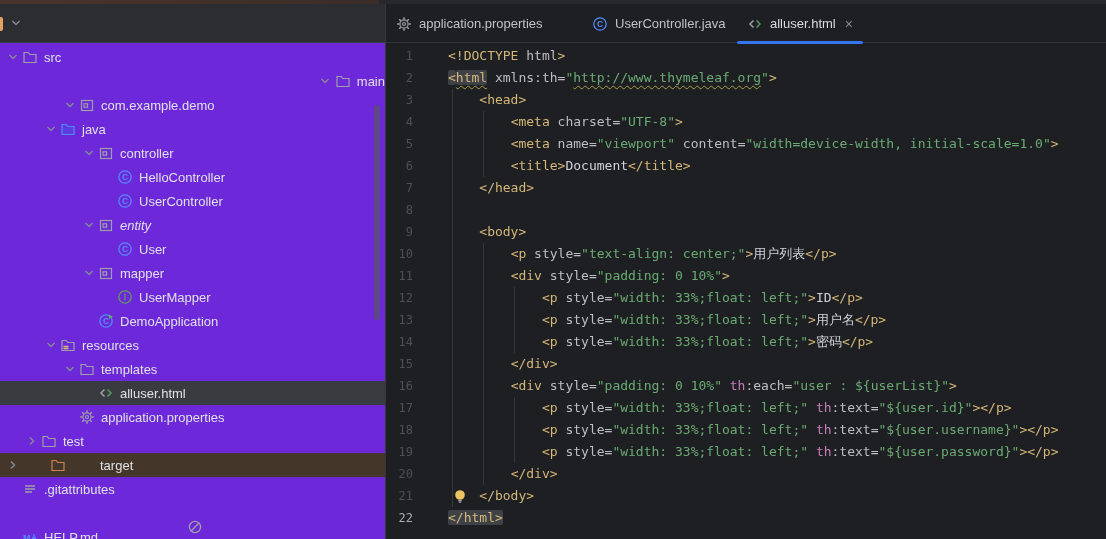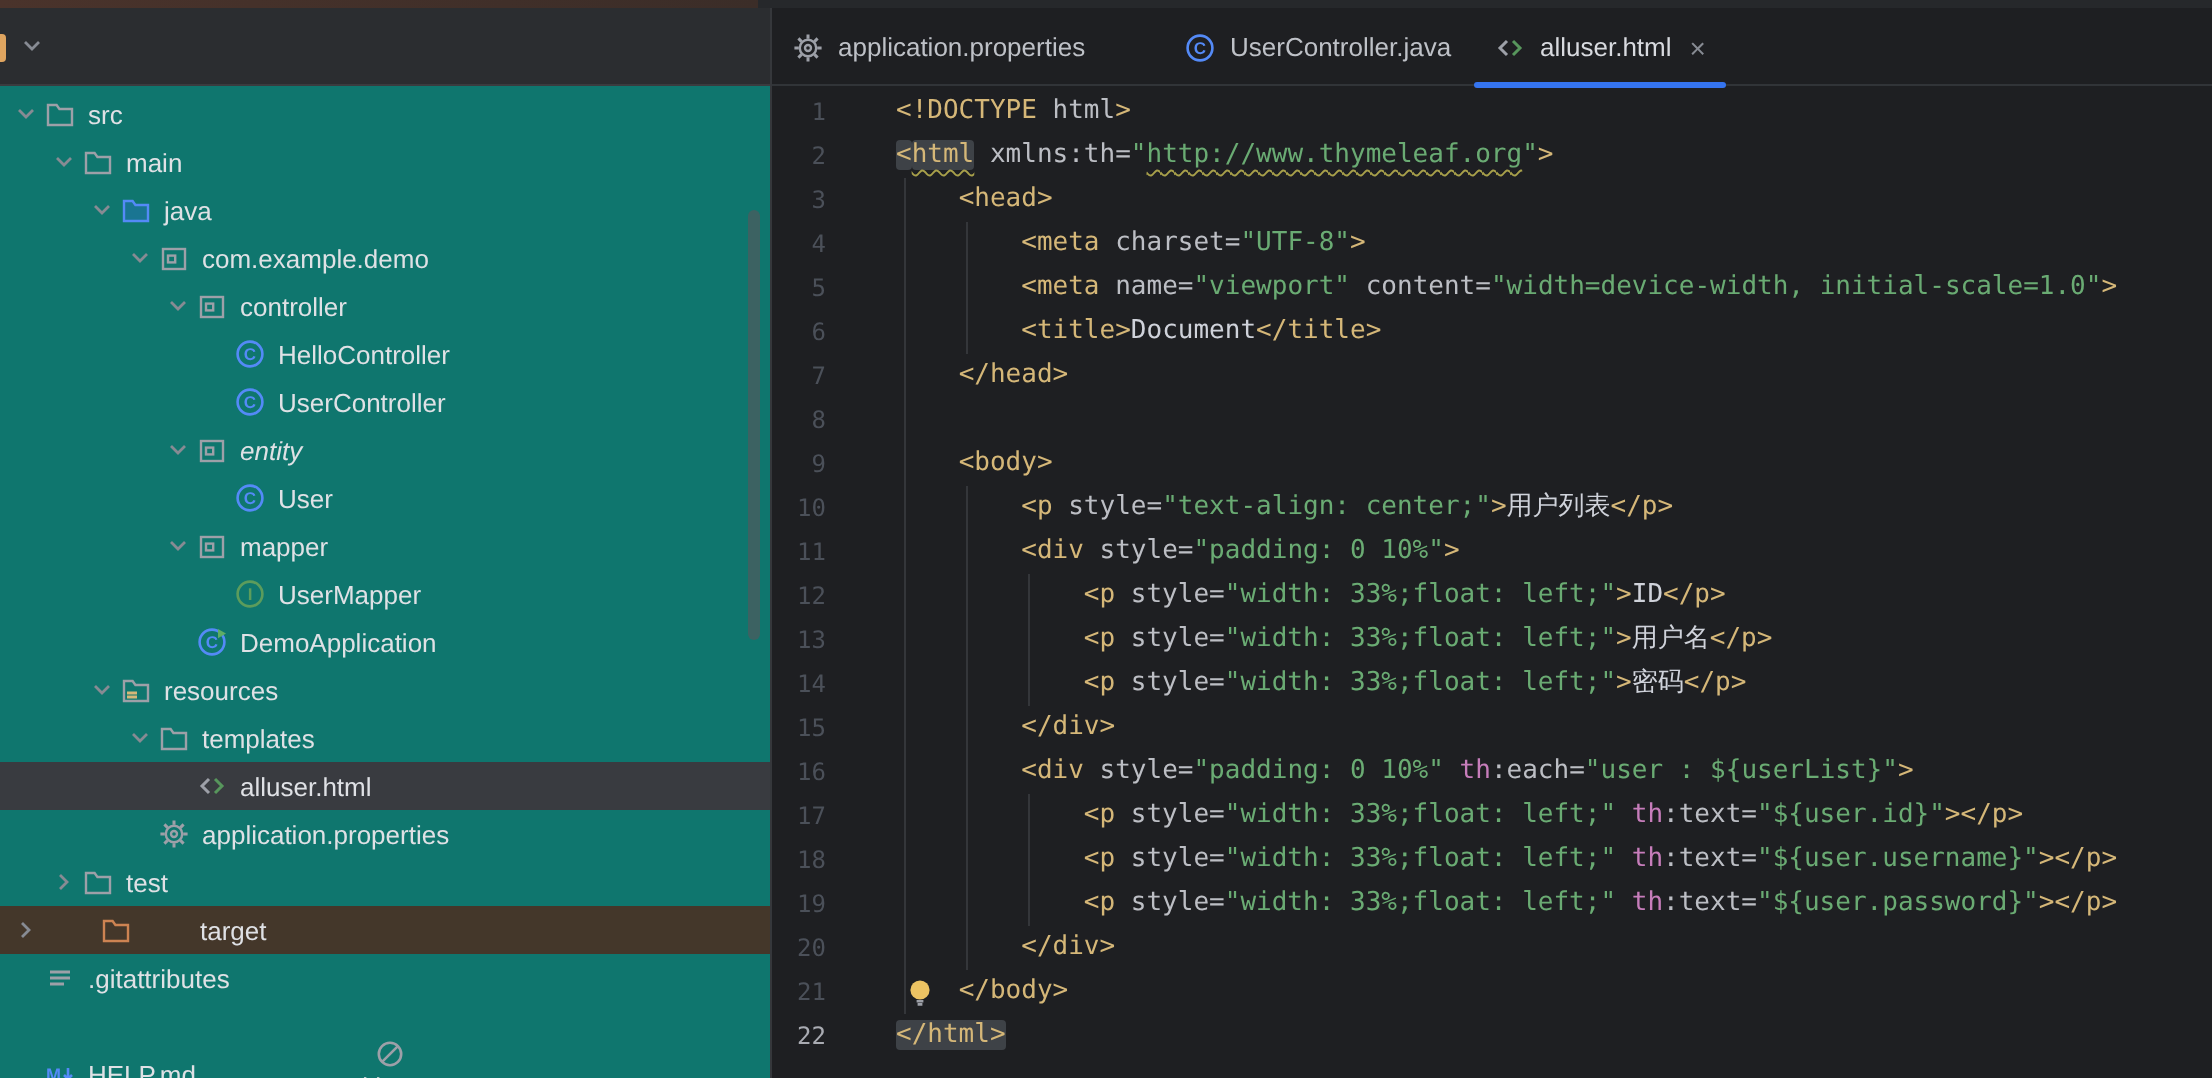--- a/index.html
+++ b/index.html
@@ -5,21 +5,21 @@
   * { margin:0; padding:0; box-sizing:border-box; }
   html,body { width:1106px; height:539px; overflow:hidden; background:#1E1F22;
               font-family:"Liberation Sans", sans-serif; }
 
   
   .top-strip { position:absolute; top:0; left:0; height:4px; width:1106px; background:#26282B; }
   .top-strip-left { position:absolute; top:0; left:0; height:4px; width:379px;
                     background:linear-gradient(90deg,#4A332B,#3B2D28); }
 
   
-  .sidebar { position:absolute; left:0; top:4px; width:385px; height:535px; background:#0f766e; }
+  .sidebar { position:absolute; left:0; top:4px; width:385px; height:535px; background:#6d28d9; }
   .sidebar-header { position:absolute; left:0; top:0; width:100%; height:39px;
                     background:#2B2D30; border-bottom:1px solid #3A3C3F; }
   .toolwindow-accent { position:absolute; left:0; top:13px; width:3px; height:14px; background:#DFA560; border-radius:0 2px 2px 0; }
   .header-chevron { position:absolute; left:8px; top:11px; width:16px; height:16px; color:#878B93; }
   .tree { position:absolute; left:0; top:41px; width:100%; }
   .tree-row { position:relative; height:24px; display:flex; align-items:center; width:385px;
               color:#DFE1E5; font-size:13px; cursor:default; white-space:nowrap; }
   .tree-row.selected { background:#393B40; }
   .tree-row.target-highlight { background:#44372A;gap:28px; }
   .slot { width:17px; height:16px; flex:0 0 17px; display:flex; align-items:center; justify-content:center; }
@@ -83,59 +83,59 @@
             <path d="M4.5 6 8 9.5 11.5 6" fill="none" stroke="#878B93" stroke-width="1.4"></path>
           </svg>
         </span>
         <span class="ticon">
           <svg width="16" height="16" viewBox="0 0 16 16">
             <path d="M2 3.5h4.3l1.4 2H14v8H2z" fill="none" stroke="#9DA0A8" stroke-width="1.2"></path>
           </svg>
         </span>
         <span class="tree-label">src</span>
       </div>
-      <div class="tree-row" style="padding-left: 23px;">
+      <div class="tree-row" style="padding-left: 23px; justify-content: flex-end;">
         <span class="slot">
           <svg width="16" height="16" viewBox="0 0 16 16">
             <path d="M4.5 6 8 9.5 11.5 6" fill="none" stroke="#878B93" stroke-width="1.4"></path>
           </svg>
         </span>
         <span class="ticon">
           <svg width="16" height="16" viewBox="0 0 16 16">
             <path d="M2 3.5h4.3l1.4 2H14v8H2z" fill="none" stroke="#9DA0A8" stroke-width="1.2"></path>
           </svg>
         </span>
         <span class="tree-label">main</span>
-      </div>
-      <div class="tree-row" style="padding-left: 42px;">
-        <span class="slot">
-          <svg width="16" height="16" viewBox="0 0 16 16">
-            <path d="M4.5 6 8 9.5 11.5 6" fill="none" stroke="#878B93" stroke-width="1.4"></path>
-          </svg>
-        </span>
-        <span class="ticon">
-          <svg width="16" height="16" viewBox="0 0 16 16">
-            <path d="M2 3.5h4.3l1.4 2H14v8H2z" fill="rgba(53,116,240,.28)" stroke="#548AF7" stroke-width="1.2"></path>
-          </svg>
-        </span>
-        <span class="tree-label">java</span>
       </div>
       <div class="tree-row" style="padding-left: 61px;">
         <span class="slot">
           <svg width="16" height="16" viewBox="0 0 16 16">
             <path d="M4.5 6 8 9.5 11.5 6" fill="none" stroke="#878B93" stroke-width="1.4"></path>
           </svg>
         </span>
         <span class="ticon">
           <svg width="16" height="16" viewBox="0 0 16 16">
             <rect x="2.5" y="3.5" width="11" height="10" fill="none" stroke="#9DA0A8" stroke-width="1.2"></rect>
             <rect x="5" y="6.8" width="3.6" height="3.4" fill="none" stroke="#9DA0A8" stroke-width="1.2"></rect>
           </svg>
         </span>
         <span class="tree-label">com.example.demo</span>
+      </div>
+      <div class="tree-row" style="padding-left: 42px;">
+        <span class="slot">
+          <svg width="16" height="16" viewBox="0 0 16 16">
+            <path d="M4.5 6 8 9.5 11.5 6" fill="none" stroke="#878B93" stroke-width="1.4"></path>
+          </svg>
+        </span>
+        <span class="ticon">
+          <svg width="16" height="16" viewBox="0 0 16 16">
+            <path d="M2 3.5h4.3l1.4 2H14v8H2z" fill="rgba(53,116,240,.28)" stroke="#548AF7" stroke-width="1.2"></path>
+          </svg>
+        </span>
+        <span class="tree-label">java</span>
       </div>
       <div class="tree-row" style="padding-left: 80px;">
         <span class="slot">
           <svg width="16" height="16" viewBox="0 0 16 16">
             <path d="M4.5 6 8 9.5 11.5 6" fill="none" stroke="#878B93" stroke-width="1.4"></path>
           </svg>
         </span>
         <span class="ticon">
           <svg width="16" height="16" viewBox="0 0 16 16">
             <rect x="2.5" y="3.5" width="11" height="10" fill="none" stroke="#9DA0A8" stroke-width="1.2"></rect>

